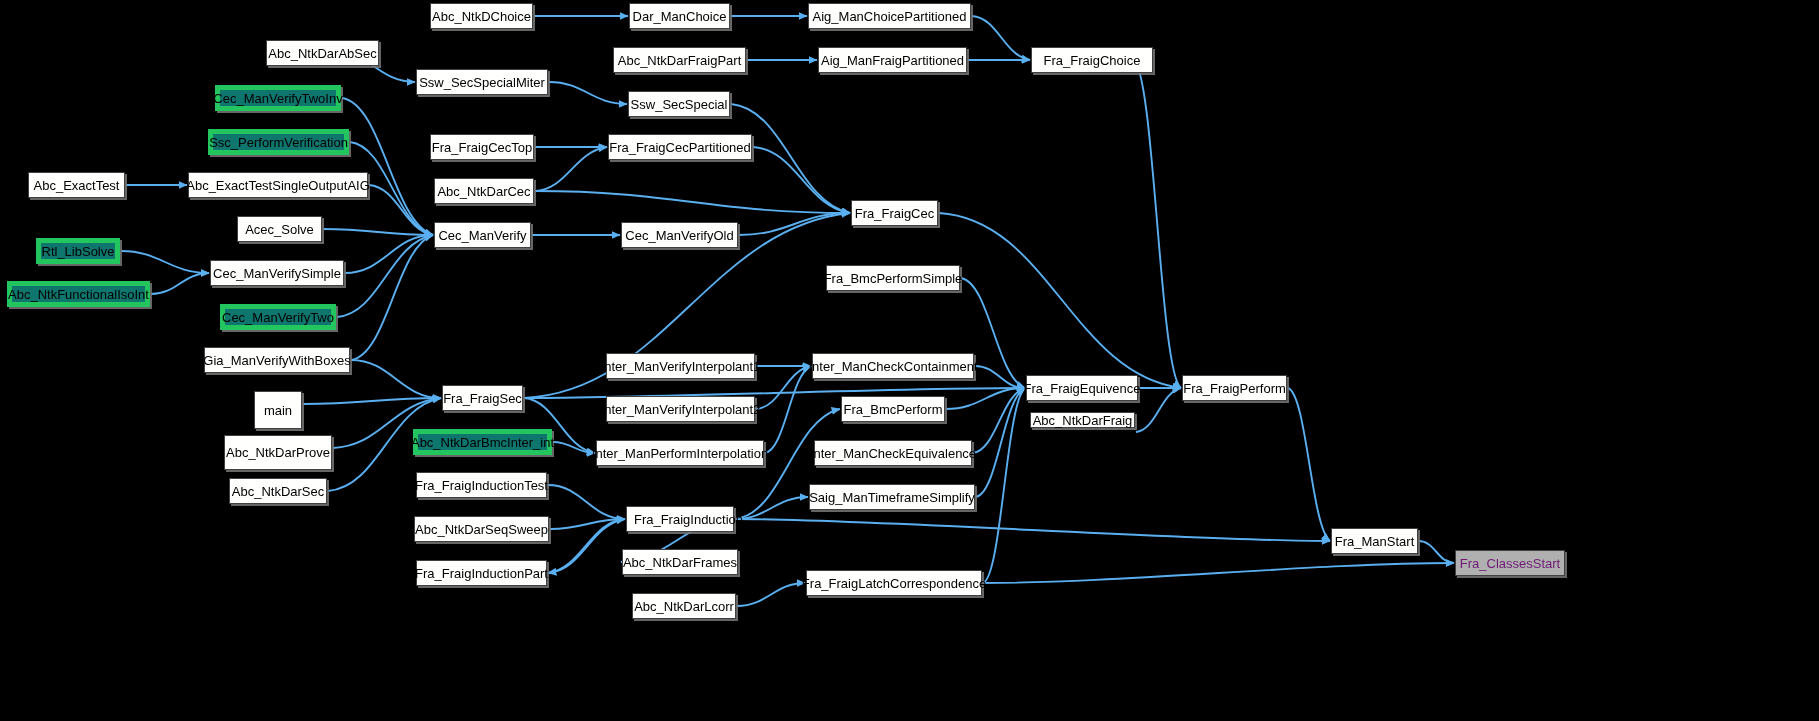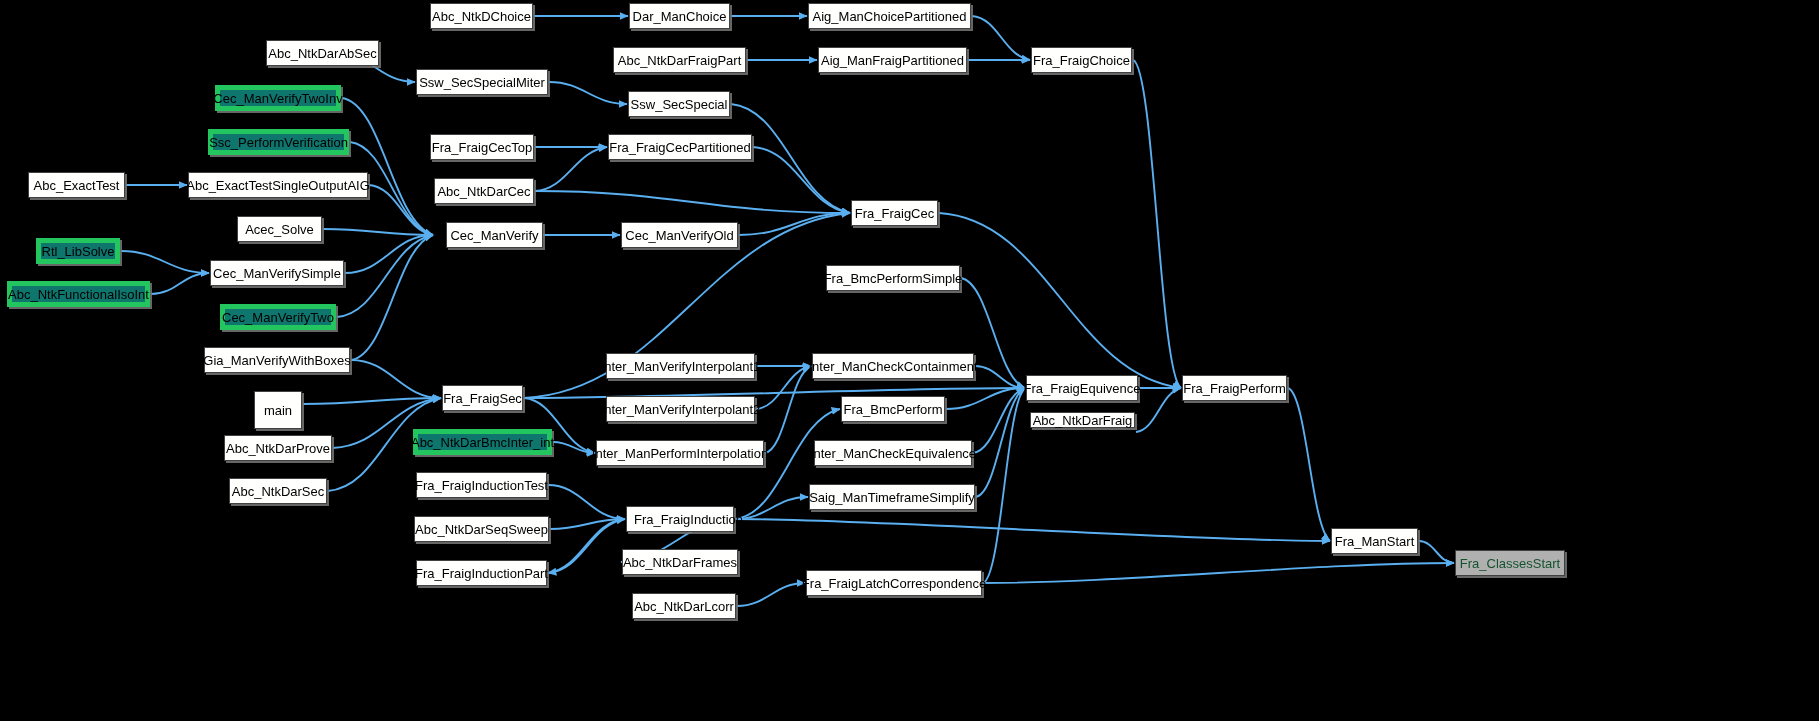--- a/index.html
+++ b/index.html
@@ -5,21 +5,21 @@
 <style>
   html,body{margin:0;padding:0;background:#000;}
   #canvas{position:relative;width:1819px;height:721px;background:#000;overflow:hidden;
           font-family:"Liberation Sans","DejaVu Sans",sans-serif;}
   #edges{position:absolute;left:0;top:0;width:1819px;height:721px;pointer-events:none;}
   .node{position:absolute;box-sizing:border-box;background:#fffffe;border:1px solid #404040;
         color:#000;font-size:13px;line-height:1;display:flex;align-items:center;
         justify-content:center;white-space:nowrap;padding:0 7px;
         box-shadow:2px 2px 0 rgba(120,120,120,0.85);}
   .node.red{border:5px solid #22c55e;background:#0f766e;}
-  .node.cur{background:#b0b0b0;border:1px solid #404040;color:#14532d;}
+  .node.cur{background:#b0b0b0;border:1px solid #404040;color:#701a75;}
 </style>
 </head>
 <body>
 
 <div id="canvas">
   <svg id="edges" viewBox="0 0 1819 721">
     <defs>
       <marker id="ah" markerWidth="9" markerHeight="8" refX="8.4" refY="4" orient="auto" markerUnits="userSpaceOnUse">
         <path d="M0,0 L9,4 L0,8 z" fill="#5aaff0"></path>
       </marker>
@@ -81,54 +81,54 @@
         <path d="M548,573 C582.65,570.57 590.35,524.346 625,519" marker-end="url(#ah)"></path>
         <path d="M625,519 C590.35,521.43 582.65,567.654 548,573" marker-end="url(#ah)"></path>
         <path d="M737,606 C767.6,606 774.4,583 805,583" marker-end="url(#ah)"></path>
         <path d="M983,583 C1123,583 1314,563 1454,563" marker-end="url(#ah)"></path>
       </g>
   </svg>
   <div id="nodes">
       <div class="node" style="left: 430px; top: 3px; width: 103px; height: 26px;">Abc_NtkDChoice</div>
       <div class="node" style="left: 629px; top: 3px; width: 101px; height: 26px;">Dar_ManChoice</div>
       <div class="node" style="left: 808px; top: 3px; width: 163px; height: 26px;">Aig_ManChoicePartitioned</div>
-      <div class="node" style="left: 1031px; top: 47px; width: 101px; height: 26px;">Fra_FraigChoice</div>
+      <div class="node" style="left: 1031px; top: 47px; width: 122px; height: 26px;">Fra_FraigChoice</div>
       <div class="node" style="left: 222px; top: 40px; width: 113px; height: 26px; margin-left: 44px;">Abc_NtkDarAbSec</div>
       <div class="node" style="left: 613px; top: 47px; width: 133px; height: 26px;">Abc_NtkDarFraigPart</div>
       <div class="node" style="left: 818px; top: 47px; width: 149px; height: 26px;">Aig_ManFraigPartitioned</div>
       <div class="node" style="left: 416px; top: 69px; width: 132px; height: 26px;">Ssw_SecSpecialMiter</div>
       <div class="node red" style="left: 215px; top: 85px; width: 126px; height: 26px;">Cec_ManVerifyTwoInv</div>
       <div class="node" style="left: 628px; top: 91px; width: 102px; height: 26px;">Ssw_SecSpecial</div>
       <div class="node red" style="left: 208px; top: 129px; width: 141px; height: 26px;">Ssc_PerformVerification</div>
       <div class="node" style="left: 430px; top: 134px; width: 104px; height: 26px;">Fra_FraigCecTop</div>
       <div class="node" style="left: 608px; top: 134px; width: 144px; height: 26px;">Fra_FraigCecPartitioned</div>
       <div class="node" style="left: 28px; top: 172px; width: 97px; height: 26px;">Abc_ExactTest</div>
       <div class="node" style="left: 188px; top: 172px; width: 180px; height: 26px;">Abc_ExactTestSingleOutputAIG</div>
       <div class="node" style="left: 434px; top: 178px; width: 100px; height: 26px;">Abc_NtkDarCec</div>
       <div class="node" style="left: 851px; top: 200px; width: 87px; height: 26px;">Fra_FraigCec</div>
       <div class="node" style="left: 237px; top: 216px; width: 85px; height: 26px;">Acec_Solve</div>
-      <div class="node" style="left: 434px; top: 222px; width: 97px; height: 26px; margin-left: 12px;">Cec_ManVerify</div>
+      <div class="node" style="left: 434px; top: 222px; width: 97px; height: 26px;">Cec_ManVerify</div>
       <div class="node" style="left: 621px; top: 222px; width: 117px; height: 26px;">Cec_ManVerifyOld</div>
       <div class="node red" style="left: 36px; top: 238px; width: 84px; height: 26px;">Rtl_LibSolve</div>
       <div class="node" style="left: 210px; top: 260px; width: 134px; height: 26px;">Cec_ManVerifySimple</div>
       <div class="node" style="left: 826px; top: 265px; width: 134px; height: 26px;">Fra_BmcPerformSimple</div>
       <div class="node red" style="left: 7px; top: 281px; width: 143px; height: 26px;">Abc_NtkFunctionalIsoInt</div>
       <div class="node red" style="left: 220px; top: 304px; width: 116px; height: 26px;">Cec_ManVerifyTwo</div>
       <div class="node" style="left: 204px; top: 347px; width: 146px; height: 26px;">Gia_ManVerifyWithBoxes</div>
       <div class="node" style="left: 606px; top: 353px; width: 149px; height: 26px;">Inter_ManVerifyInterpolant1</div>
       <div class="node" style="left: 812px; top: 353px; width: 162px; height: 26px;">Inter_ManCheckContainment</div>
       <div class="node" style="left: 1026px; top: 375px; width: 112px; height: 26px;">Fra_FraigEquivence</div>
       <div class="node" style="left: 1182px; top: 375px; width: 105px; height: 26px;">Fra_FraigPerform</div>
       <div class="node" style="left: 442px; top: 385px; width: 81px; height: 26px;">Fra_FraigSec</div>
       <div class="node" style="left: 606px; top: 396px; width: 149px; height: 26px;">Inter_ManVerifyInterpolant2</div>
       <div class="node" style="left: 841px; top: 396px; width: 104px; height: 26px;">Fra_BmcPerform</div>
       <div class="node" style="left: 254px; top: 391px; width: 48px; height: 38px;">main</div>
       <div class="node" style="left: 1030px; top: 412px; width: 105px; height: 16px;">Abc_NtkDarFraig</div>
       <div class="node red" style="left: 413px; top: 429px; width: 139px; height: 26px;">Abc_NtkDarBmcInter_int</div>
-      <div class="node" style="left: 224px; top: 435px; width: 108px; height: 26px;">Abc_NtkDarProve</div>
+      <div class="node" style="left: 224px; top: 435px; width: 108px; height: 35px;">Abc_NtkDarProve</div>
       <div class="node" style="left: 596px; top: 440px; width: 168px; height: 26px;">Inter_ManPerformInterpolation</div>
       <div class="node" style="left: 814px; top: 440px; width: 158px; height: 26px;">Inter_ManCheckEquivalence</div>
       <div class="node" style="left: 229px; top: 478px; width: 98px; height: 26px;">Abc_NtkDarSec</div>
       <div class="node" style="left: 416px; top: 472px; width: 131px; height: 26px;">Fra_FraigInductionTest</div>
       <div class="node" style="left: 809px; top: 484px; width: 166px; height: 26px;">Saig_ManTimeframeSimplify</div>
       <div class="node" style="left: 414px; top: 516px; width: 135px; height: 26px;">Abc_NtkDarSeqSweep</div>
       <div class="node" style="left: 626px; top: 506px; width: 108px; height: 26px; padding-left: 24px;">Fra_FraigInduction</div>
       <div class="node" style="left: 1331px; top: 528px; width: 87px; height: 26px;">Fra_ManStart</div>
       <div class="node" style="left: 622px; top: 549px; width: 116px; height: 26px;">Abc_NtkDarFrames</div>
       <div class="node cur" style="left: 1455px; top: 550px; width: 110px; height: 26px;">Fra_ClassesStart</div>

